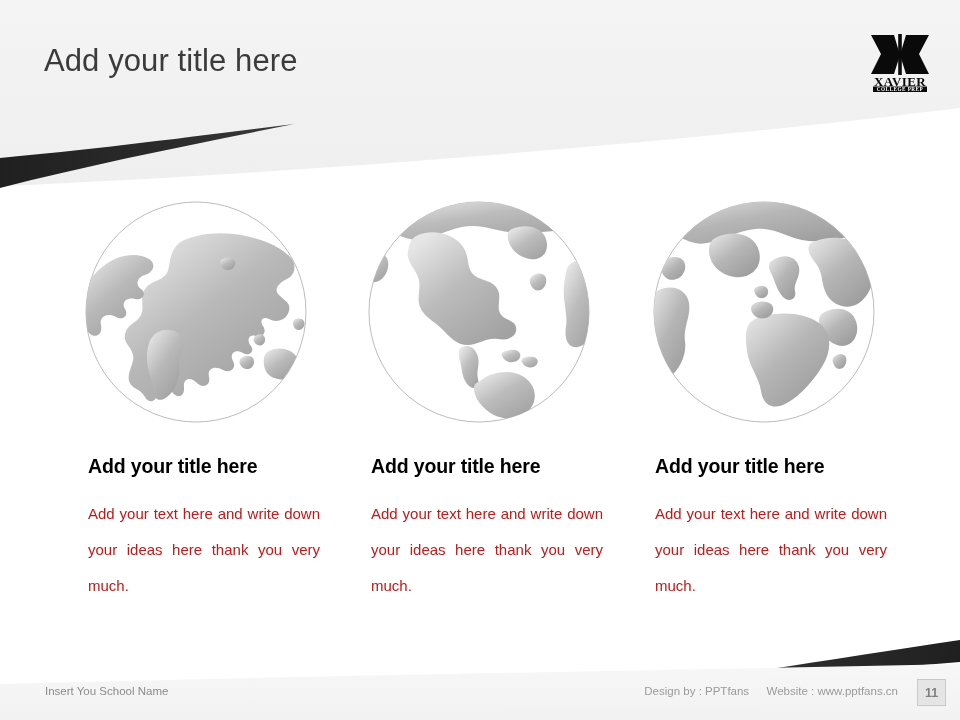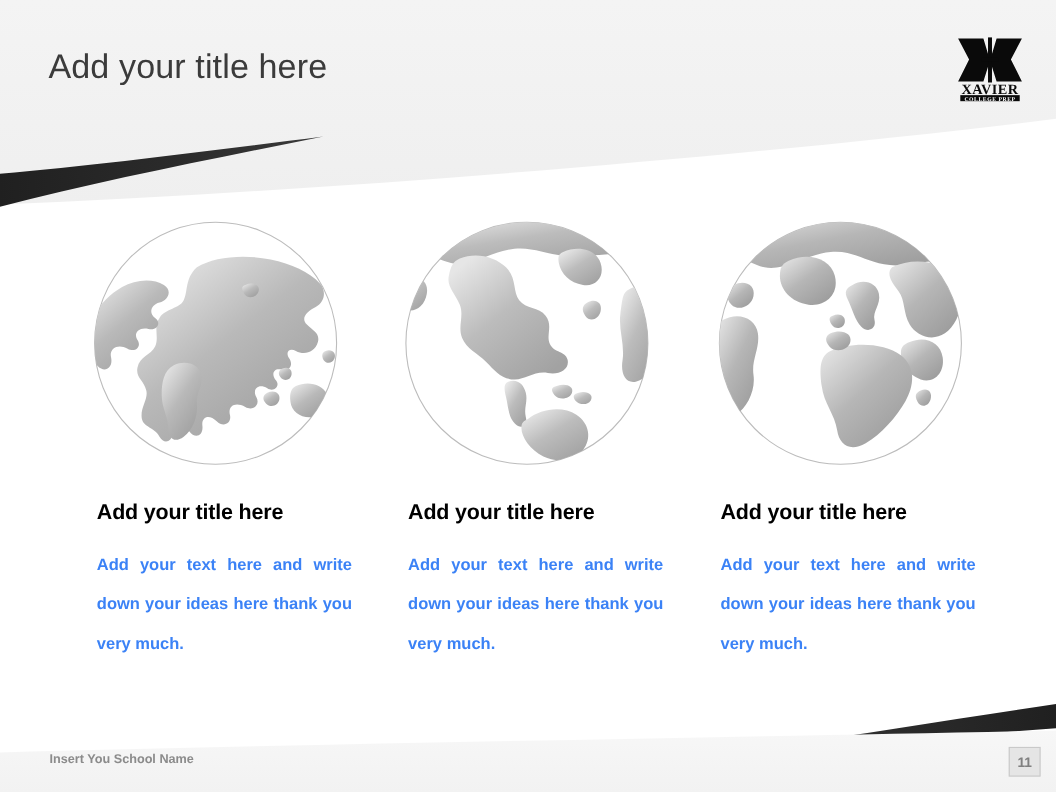--- a/index.html
+++ b/index.html
@@ -85,43 +85,42 @@
   .col-title {
     font-size: 19.5px;
     font-weight: bold;
     color: #000000;
     margin: 0 0 18px 0;
     white-space: nowrap;
     letter-spacing: -0.15px;
   }
   .col-body {
     font-size: 15px;
-    color: #3b82f6;
+    color: #b91c1c;
     line-height: 36px;
     text-align: justify;
     margin: 0;
-    font-weight: bold;
   }
 
   
   .bottom-art {
     position: absolute;
     left: 0;
     bottom: 0;
     width: 960px;
     height: 80px;
     pointer-events: none;
   }
 
   .footer-left {
     position: absolute;
     left: 45px;
     bottom: 23px;
     font-size: 11.5px;
-    font-weight: bold;
+    font-weight: normal;
     color: #8b8b8b;
     white-space: nowrap;
   }
   .footer-right {
     position: absolute;
     right: 62px;
     bottom: 23px;
     font-size: 11.5px;
     color: #9a9a9a;
     white-space: nowrap;
@@ -353,16 +352,21 @@
       </linearGradient>
     </defs>
 
     <path d="M960,0 L960,22 C860,30 770,36 706,39 C790,26 880,12 960,0 Z" fill="url(#swooshGrad2)"></path>
 
     <path d="M0,44 C300,36 680,30 960,24 L960,80 L0,80 Z" fill="url(#footGrad)"></path>
   </svg>
 
   <div class="footer-left">Insert You School Name</div>
 
+  <div class="footer-right">
+    <span>Design by : PPTfans</span>
+    <span class="sep"></span>
+    <span>Website : www.pptfans.cn</span>
+  </div>
 
   <div class="page-num">11</div>
 
 </div>
 
 </body></html>

